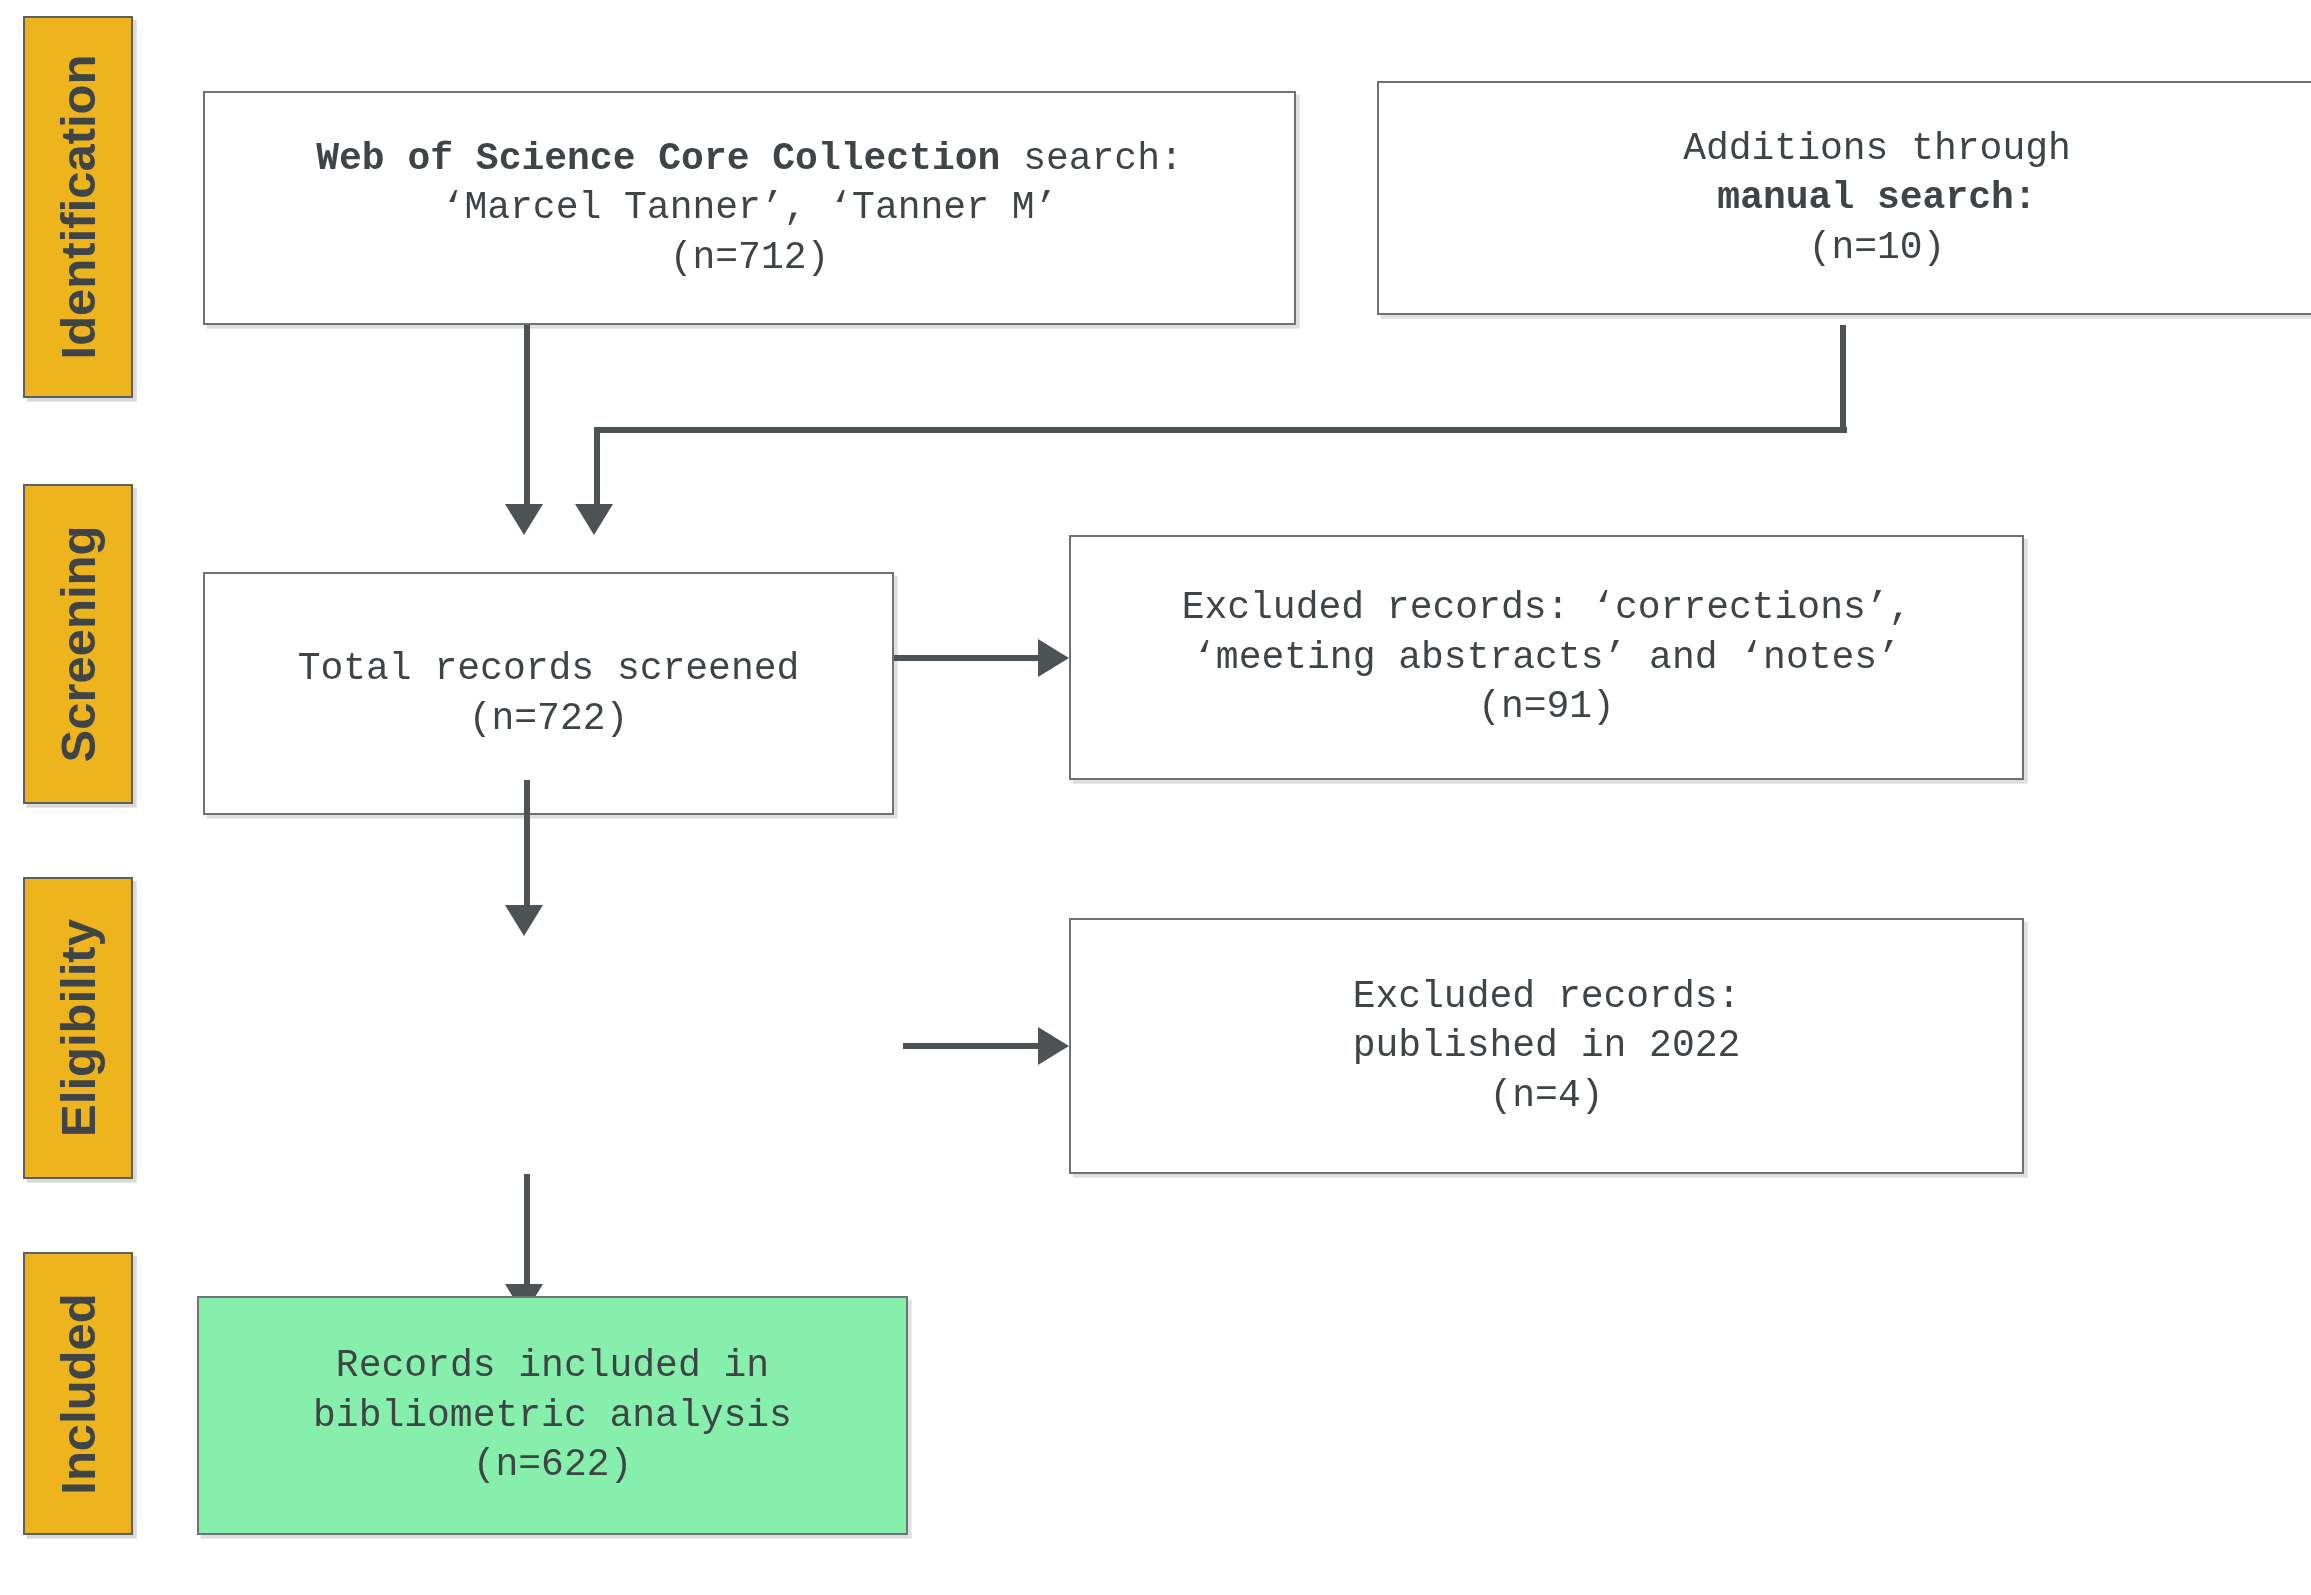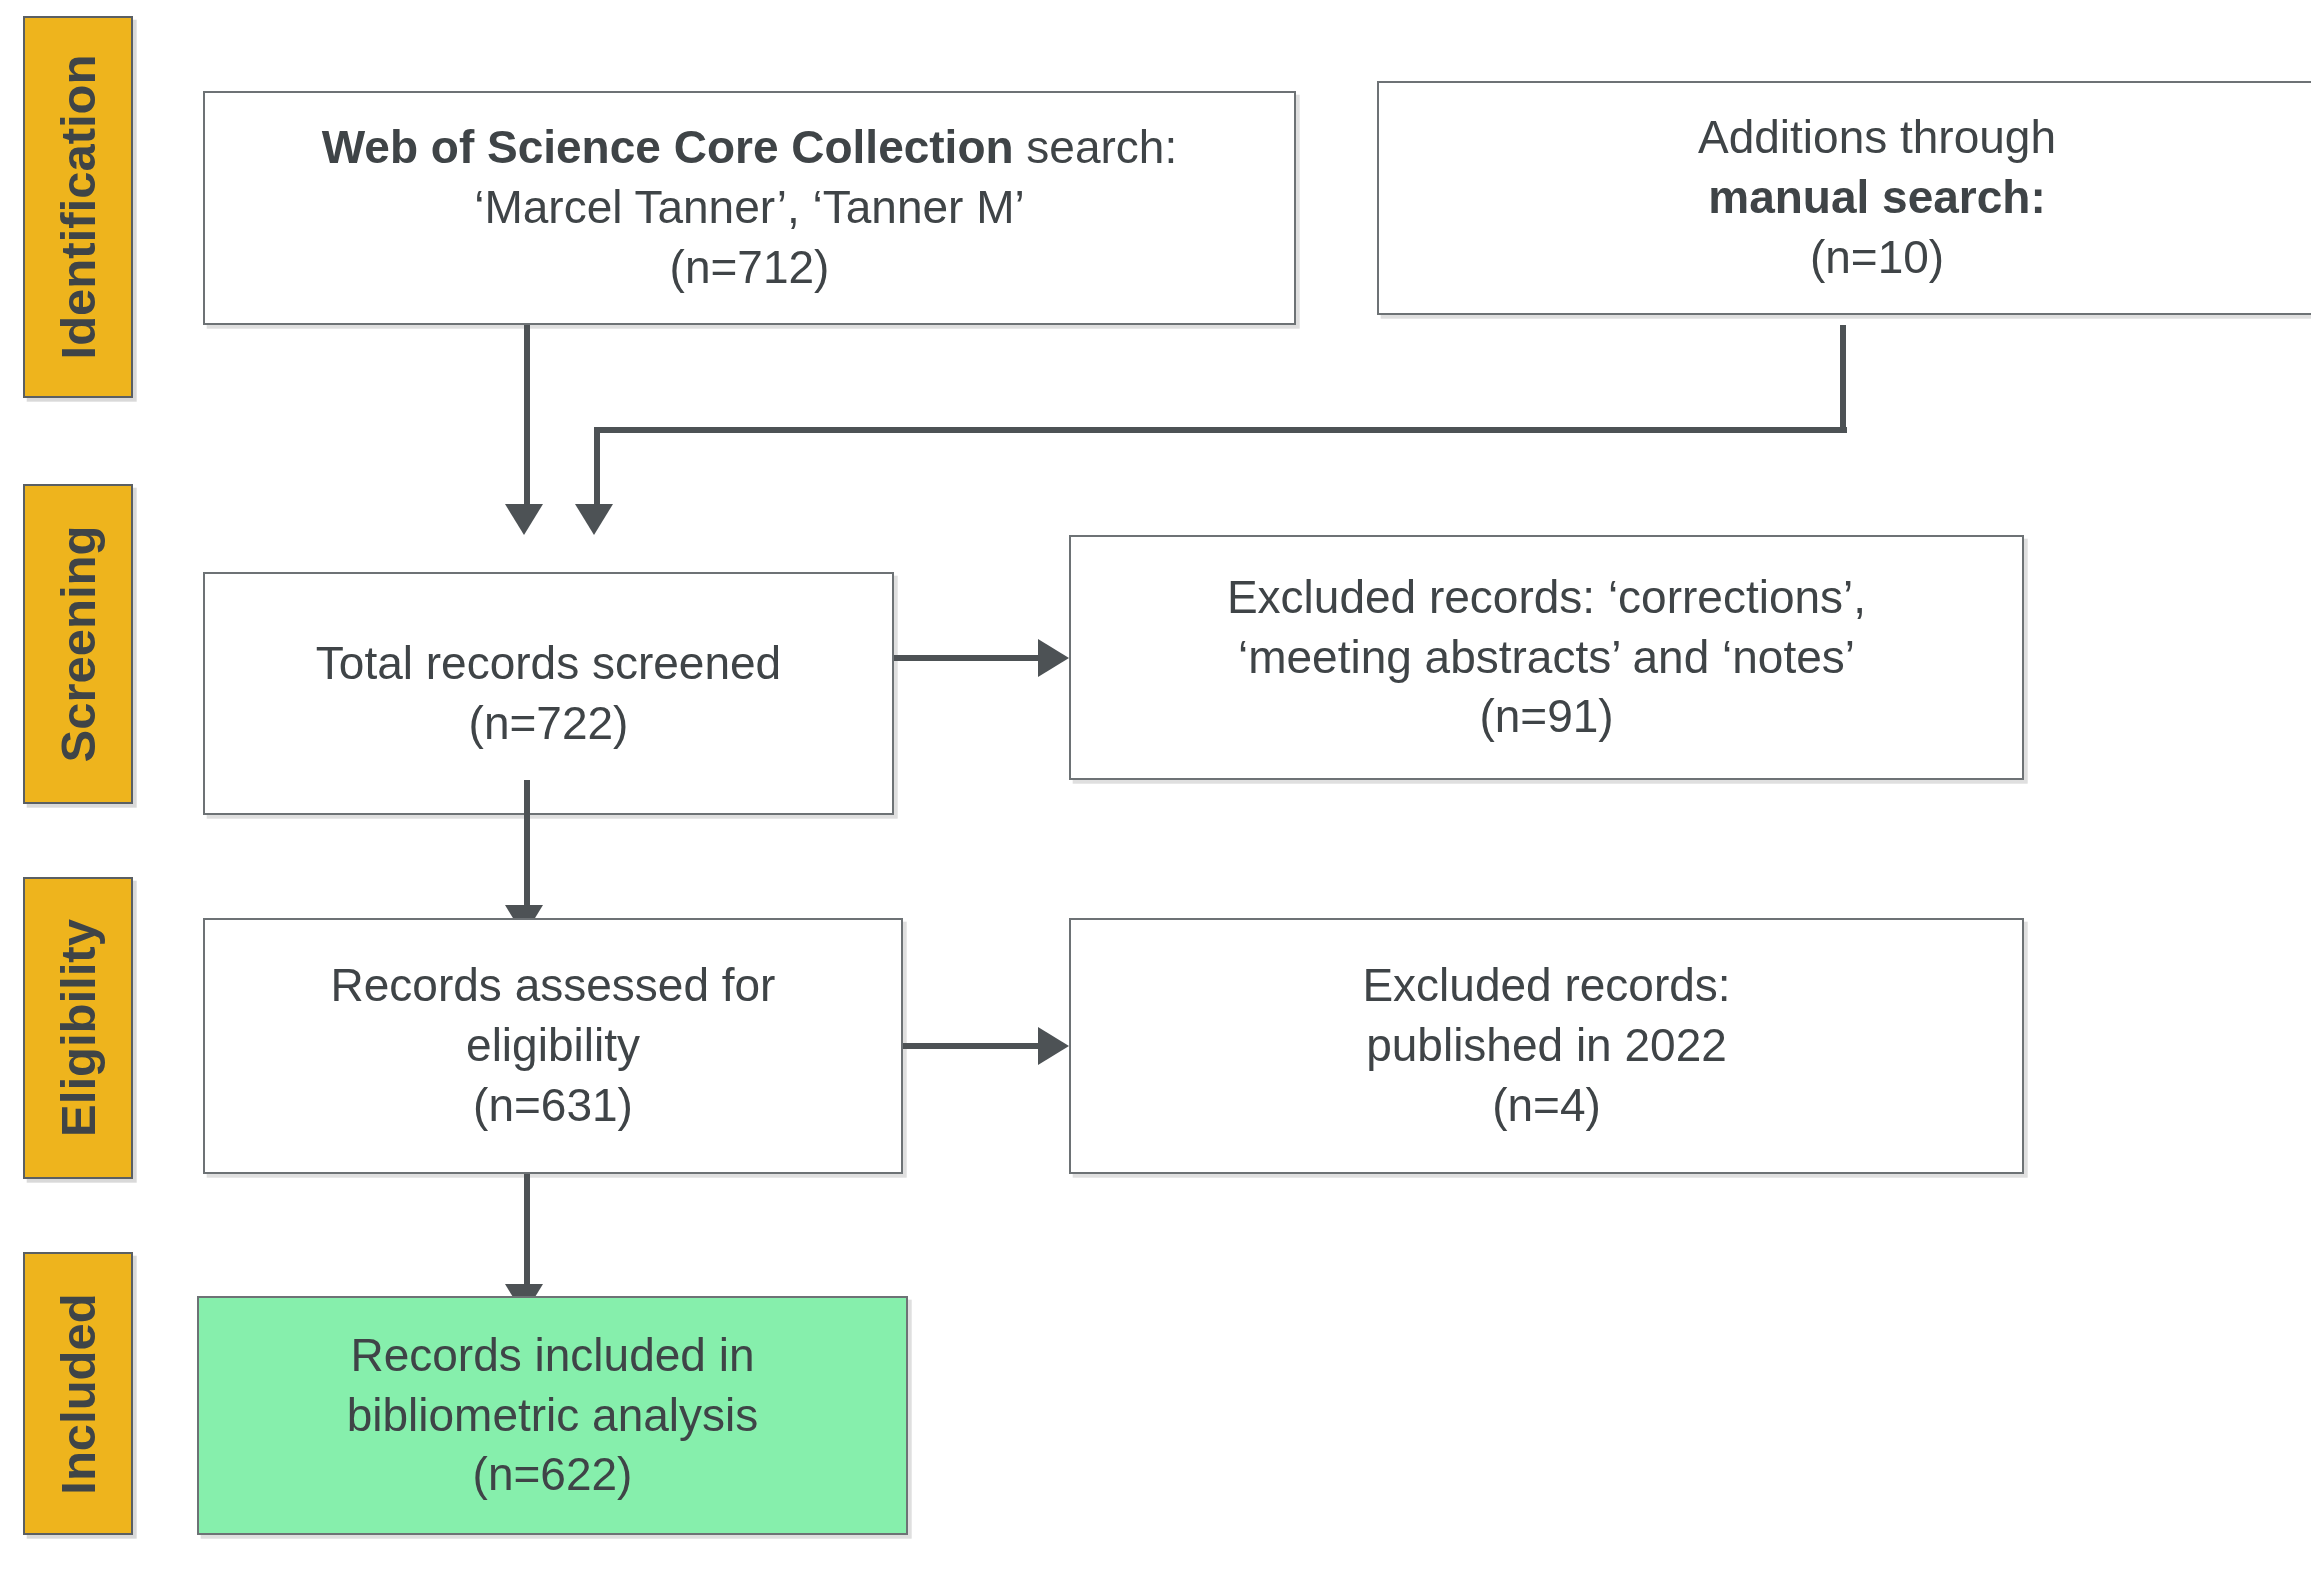--- a/index.html
+++ b/index.html
@@ -43,23 +43,24 @@
     box-sizing: border-box;
     border: 2.7px solid #6d7275;
     background: #ffffff;
     box-shadow: 3.7px 3.7px 0 rgba(150,150,150,0.30);
     display: flex;
     flex-direction: column;
     align-items: center;
     justify-content: center;
     text-align: center;
     color: #3f4447;
-    font-size: 46px;
+    font-size: 38px;
     line-height: 1.30;
     padding: 5.5px 12.8px;
+    font-family: Liberation Mono, monospace;
   }
   .node .ln { display: block; white-space: nowrap; }
   .node.green { background: #86efac; }
   .b { font-weight: bold; }
 
   
   .vline, .hline {
     position: absolute;
     background: #4d5255;
   }
@@ -132,25 +133,20 @@
     <span class="ln">‘meeting abstracts’ and ‘notes’</span>
     <span class="ln">(n=91)</span>
   </div>
 
   <div class="hline" style="left:894px; top:655px; width:146px;"></div>
   <div class="arrow-right" style="left:1038px; top:639px;"></div>
 
   <div class="vline" style="left:524px; top:780px; height:128px;"></div>
   <div class="arrow-down" style="left:505px; top:905px;"></div>
 
-  <div class="node" style="left:203px; top:918px; width:700px; height:256px;">
-    <span class="ln">Records assessed for</span>
-    <span class="ln">eligibility</span>
-    <span class="ln">(n=631)</span>
-  </div>
 
   <div class="node" style="left:1069px; top:918px; width:955px; height:256px;">
     <span class="ln">Excluded records:</span>
     <span class="ln">published in 2022</span>
     <span class="ln">(n=4)</span>
   </div>
 
   <div class="hline" style="left:903px; top:1043px; width:137px;"></div>
   <div class="arrow-right" style="left:1038px; top:1027px;"></div>
 

